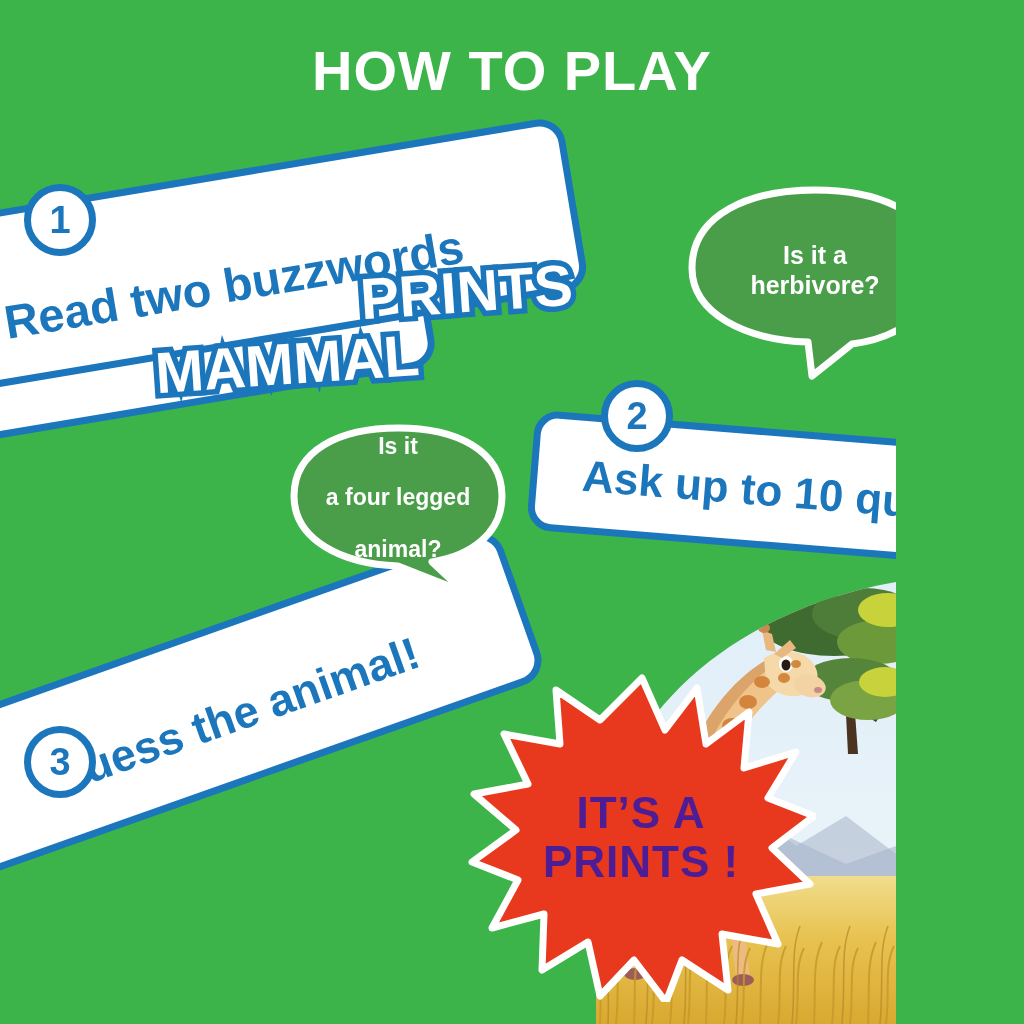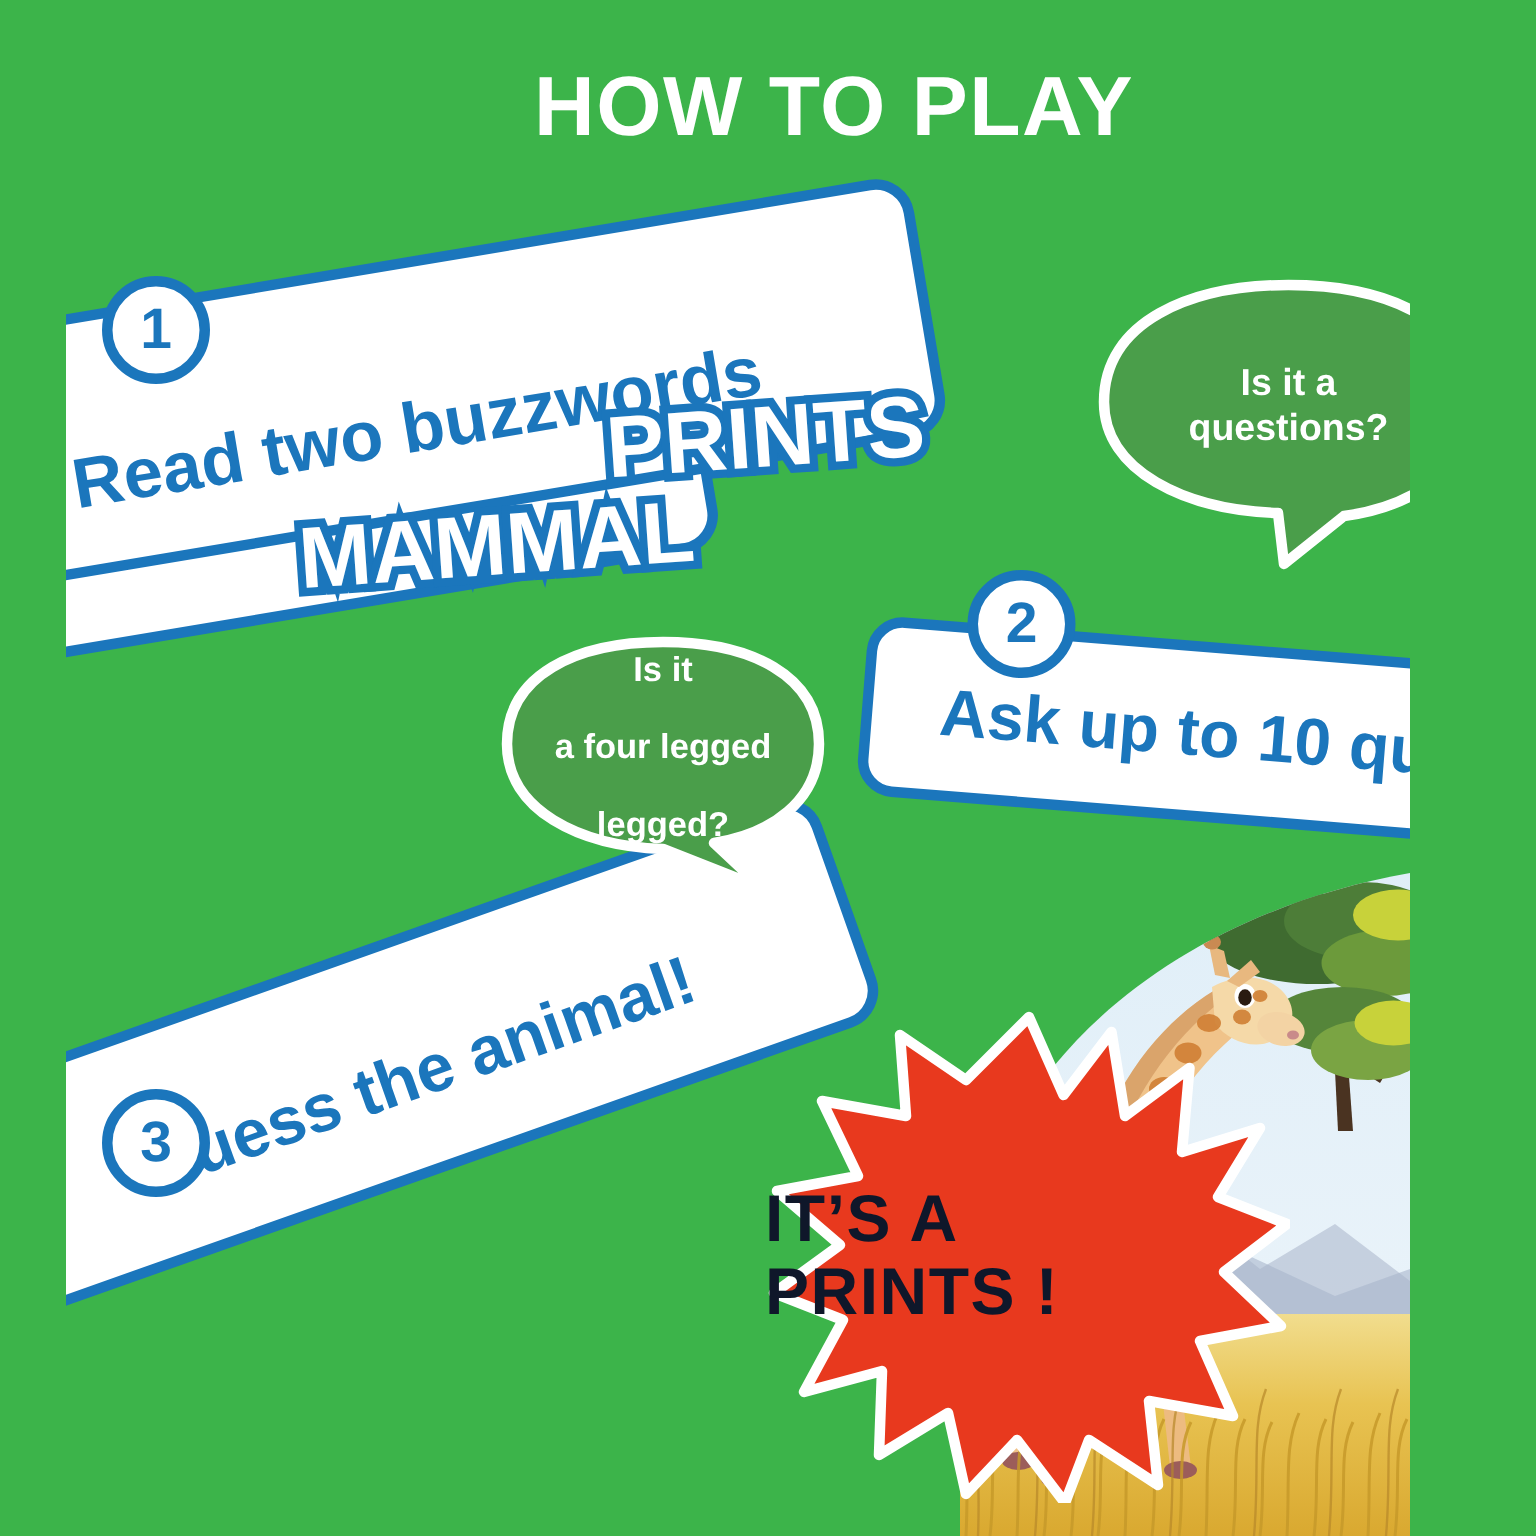--- a/index.html
+++ b/index.html
@@ -3,21 +3,21 @@
 <meta charset="utf-8">
 <style>
   html,body{margin:0;padding:0;}
   body{
     width:1024px;height:1024px;
     background:#3CB44A;
     font-family:"Liberation Sans", sans-serif;
     overflow:hidden;
     position:relative;
   }
-  #stage{position:absolute;inset:0;width:896px;height:1024px;overflow:hidden;background:#3CB44A;margin-left:44px;}
+  #stage{position:absolute;inset:0;width:896px;height:1024px;overflow:hidden;background:#3CB44A;}
 
   
   .scene{
     position:absolute;right:0;bottom:0;width:300px;height:470px;
     overflow:hidden;
   }
   .scene svg{display:block;}
 
   
   .title{
@@ -105,22 +105,22 @@
   }
   #bubble1{left:684px;top:186px;width:262px;height:195px;}
   #bubble1 .btxt{font-size:25px;padding-bottom:26px;}
   #bubble2{left:288px;top:424px;width:220px;height:172px;}
   #bubble2 .btxt{font-size:23px;padding-bottom:24px;gap:24px;}
 
   
   #starburst{position:absolute;left:466px;top:672px;width:350px;height:330px;z-index:9;}
   #starburst .sbtxt{
     position:absolute;inset:0;
-    display:flex;flex-direction:column;align-items:flex-start;justify-content:center;
-    color:#0f172a;font-weight:bold;text-align:center;line-height:1.12;
+    display:flex;flex-direction:column;align-items:center;justify-content:center;
+    color:#4c1d95;font-weight:bold;text-align:center;line-height:1.12;
     font-size:44px;letter-spacing:1px;
     pointer-events:none;
   }
 </style>
 </head>
 <body>
 
 <div id="stage">
 
   <div class="scene">
@@ -251,38 +251,38 @@
   <div class="buzz" id="buzz-prints">PRINTS</div>
   <div class="buzz" id="buzz-mammal">MAMMAL</div>
 
   <div class="bubble" id="bubble1">
     <svg width="262" height="195" viewBox="0 0 262 195" xmlns="http://www.w3.org/2000/svg">
       <path d="M131,4 C196,4 254,28 254,82 C254,126 214,152 168,158
                L128,190 L124,156 C62,154 8,128 8,82 C8,28 66,4 131,4 Z" fill="#4A9E4A" stroke="#ffffff" stroke-width="7" stroke-linejoin="round"></path>
     </svg>
     <div class="btxt">
       <span>Is it a</span>
-      <span>questions?</span>
+      <span>herbivore?</span>
     </div>
   </div>
 
   <div class="banner" id="banner2">
     <span class="btext">Ask up to 10 questions</span>
   </div>
   <div class="badge" id="badge2">2</div>
 
   <div class="bubble" id="bubble2">
     <svg width="220" height="172" viewBox="0 0 220 172" xmlns="http://www.w3.org/2000/svg">
       <path d="M110,4 C168,4 214,26 214,72 C214,110 182,132 144,138
                L176,168 L110,142 C54,140 6,116 6,72 C6,26 52,4 110,4 Z" fill="#4A9E4A" stroke="#ffffff" stroke-width="7" stroke-linejoin="round"></path>
     </svg>
     <div class="btxt">
       <span>Is it</span>
       <span>a four legged</span>
-      <span>legged?</span>
+      <span>animal?</span>
     </div>
   </div>
 
   <div class="banner" id="banner3">
     <span class="btext">Guess the animal!</span>
   </div>
   <div class="badge" id="badge3">3</div>
 
   <div id="starburst">
     <svg width="350" height="330" viewBox="0 0 350 330" xmlns="http://www.w3.org/2000/svg">

